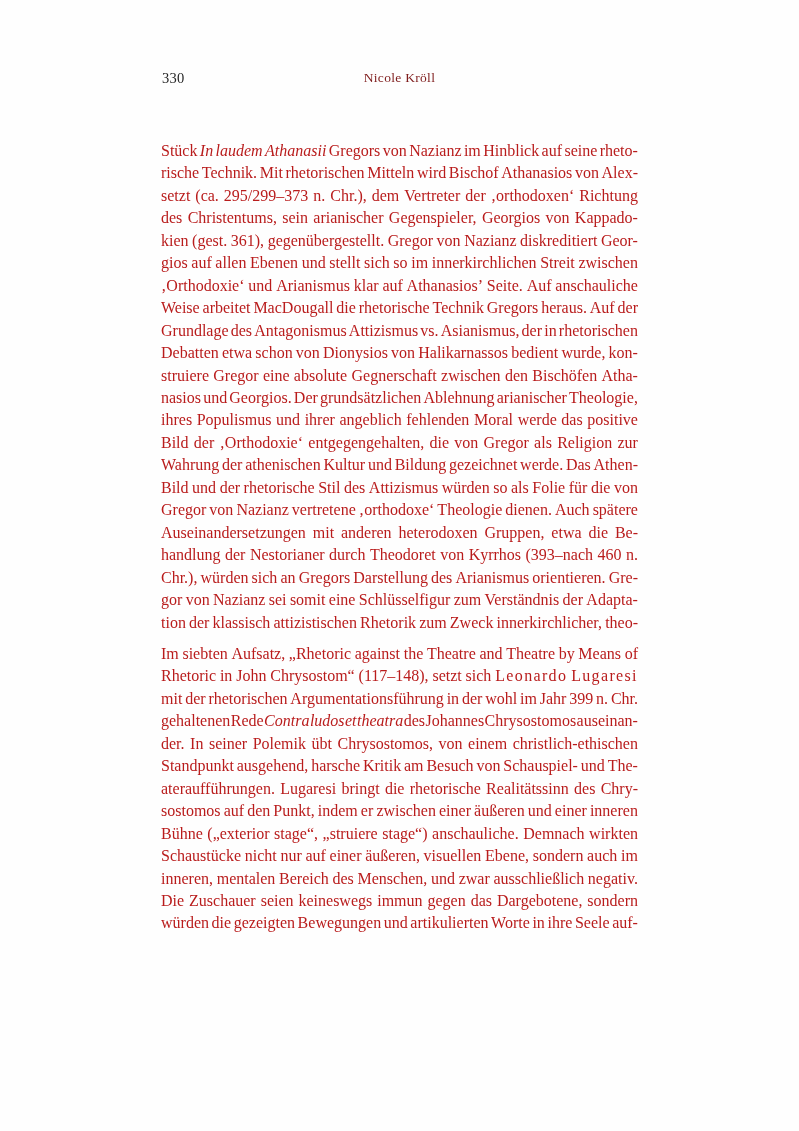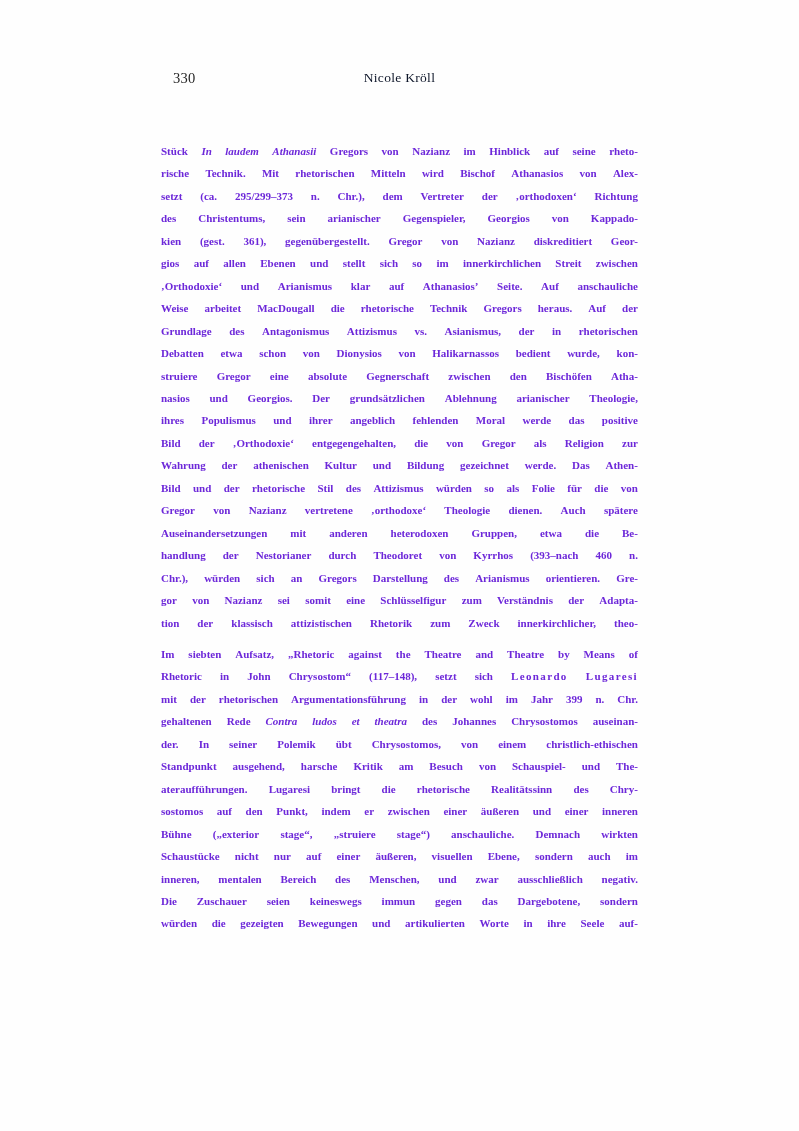--- a/index.html
+++ b/index.html
@@ -25,60 +25,59 @@
   
   .running-head {
     position: absolute;
     top: 70px;
     left: 161px;
     width: 477px;
     height: 20px;
   }
   .folio {
     position: absolute;
-    left: 12px;
+    left: 1px;
     top: 0;
     font-size: 14.5px;
     letter-spacing: 0.2px;
     color: #262626;
   }
   .head-title {
     position: absolute;
     left: 0;
     top: 0;
     width: 477px;
     text-align: center;
     font-size: 13.5px;
     letter-spacing: 0.3px;
-    color: #0f172a;
+    color: #7f1d1d;
   }
 
   
   .textblock {
     position: absolute;
     top: 140px;
     left: 161px;
     width: 477px;
   }
 
   .para {
     margin: 0;
   }
   .para + .para {
     margin-top: 9px;
   }
 
   
   .line {
     display: block;
-    font-size: 11px;
+    font-size: 16px;
     line-height: 22.45px;
     white-space: nowrap;
-    color: #6d28d9;
-    font-weight: bold;
+    color: #b91c1c;
   }
   
   .line.just {
     display: flex;
     justify-content: space-between;
     white-space: normal;
   }
   .line.just > .w {
     white-space: pre;
   }

